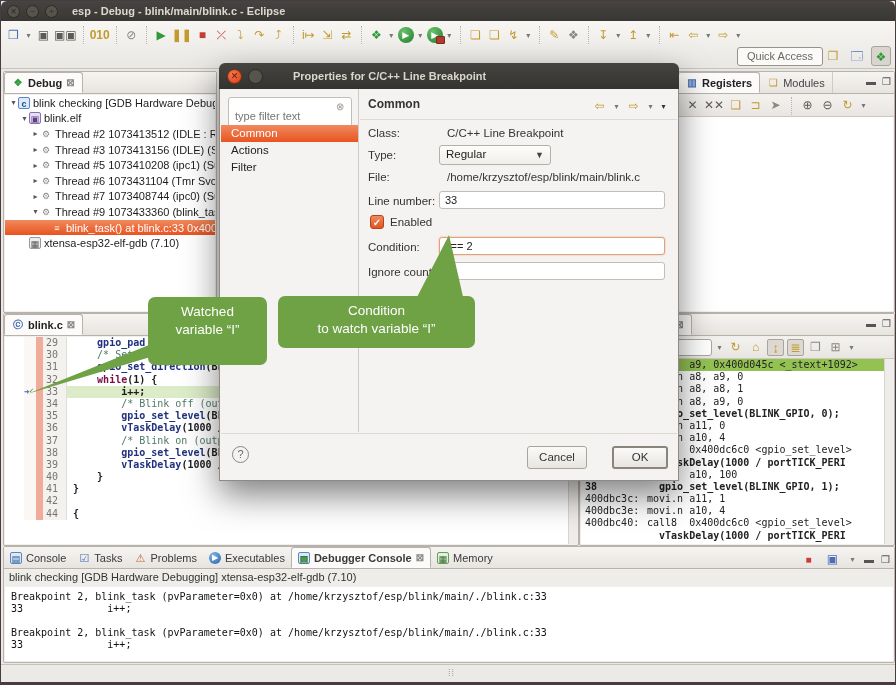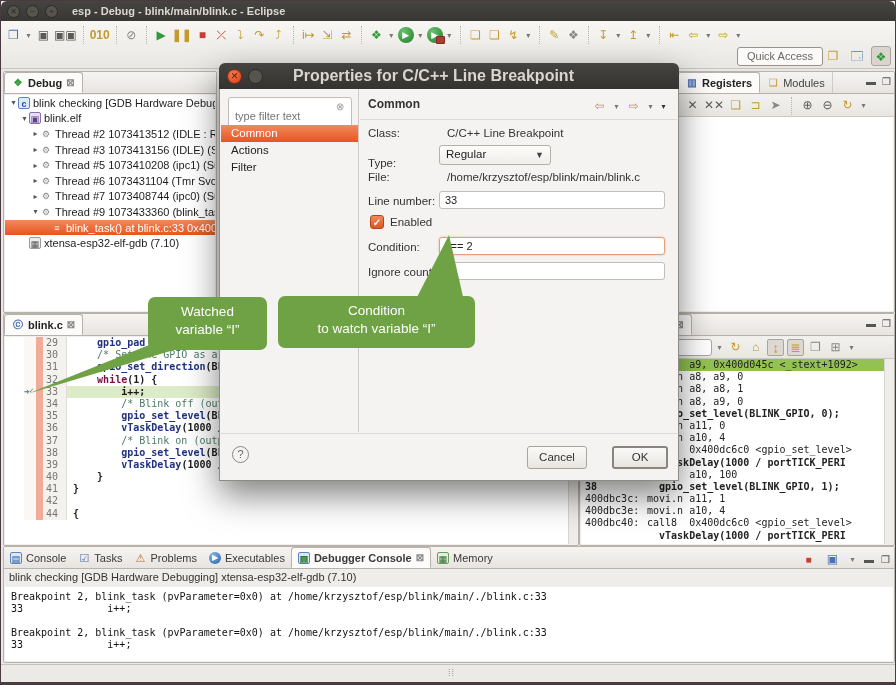--- a/index.html
+++ b/index.html
@@ -130,21 +130,21 @@
   .grip { position:absolute; left:50%; top:3px; color:#9a968f; font-size:9px; letter-spacing:1px; }
   
   .dialog { position:absolute; left:218px; top:62px; width:460px; height:418px; z-index:40;
             box-shadow:0 14px 34px rgba(0,0,0,.5); border-radius:6px 6px 2px 2px; }
   .dtitle { height:26px; background:linear-gradient(#454440,#34332F); border-radius:6px 6px 0 0;
             display:flex; align-items:center; }
   .dclose { width:15px; height:15px; border-radius:50%; margin-left:8px;
             background:radial-gradient(circle at 35% 30%,#F4794B,#D8401B); border:1px solid #8d2a10;
             color:#5d1b09; font-size:9px; line-height:13px; text-align:center; }
   .dcirc { width:15px; height:15px; border-radius:50%; margin-left:6px; background:#57544e; border:1px solid #2c2b28; }
-  .dtitletext { color:#DAD6CF; font-size:16px; font-weight:bold; margin-left:30px; }
+  .dtitletext { color:#DAD6CF; font-size:11px; font-weight:bold; margin-left:30px; }
   .dbody { position:absolute; left:0; top:26px; right:0; bottom:0; background:#F5F3F1;
            border:1px solid #8F8A83; border-top:none; }
   .dfilter { position:absolute; left:8px; top:8px; width:124px; height:37px; background:#fff;
              border:1px solid #C2BDB6; border-radius:3px; font-size:11px; color:#9a958e; padding:0 16px 0 6px;
              font-family:"Liberation Sans",sans-serif; }
   .dfilterx { position:absolute; left:116px; top:12px; font-size:10px; color:#999; }
   #dialog-nav { position:absolute; left:1px; top:36px; width:137px; }
   .dnavrow { height:17px; line-height:17px; font-size:11.5px; padding-left:10px; color:#222; }
   .dnavrow.sel { background:linear-gradient(#F08A5E,#E95420); color:#fff; }
   .dvsep { position:absolute; left:138px; top:0; bottom:48px; width:1px; background:#CFCBC4; }
@@ -477,21 +477,21 @@
           <span class="ti sm">▾</span>
         <span class="ti gold">⇨</span>
           <span class="ti sm">▾</span>
         <span class="ti sm" style="color:#333">▾</span>
       </div>
       <div class="dhline"></div>
 
       <div class="dlabel" style="top:38px">Class:</div>
       <div class="dvalue" style="top:38px">C/C++ Line Breakpoint</div>
 
-      <div class="dlabel" style="top:68px">Type:</div>
+      <div class="dlabel" style="top:60px">Type:</div>
       <div class="dcombo" style="top:56px">
         <span>Regular</span>
         <span class="arr">▼</span>
       </div>
 
       <div class="dlabel" style="top:82px">File:</div>
       <div class="dvalue" style="top:82px">/home/krzysztof/esp/blink/main/blink.c</div>
 
       <div class="dlabel" style="top:106px">Line number:</div>
       <input class="dinput" style="top: 102px;" value="33">
@@ -510,21 +510,21 @@
       <div class="dbtn cancel">Cancel</div>
       <div class="dbtn ok">OK</div>
     </div>
   </div>
 
   <svg id="tails" width="896" height="685">
     <polygon points="158,340 216,336 26,393" fill="#6FA145"></polygon>
     <polygon points="414,300 463,300 448,234" fill="#6FA145"></polygon>
   </svg>
 
-  <div class="callout" id="callout-watched" style="left: 147px; top: 296px; width: 119px; height: 53px; background: rgb(111, 161, 69);">
+  <div class="callout" id="callout-watched" style="left: 147px; top: 296px; width: 119px; height: 68px; background: rgb(111, 161, 69);">
     <div>Watched</div>
     <div>variable “I”</div>
   </div>
   <div class="callout" id="callout-condition" style="left: 277px; top: 295px; width: 197px; height: 52px; background: rgb(111, 161, 69);">
     <div>Condition</div>
     <div>to watch variable “I”</div>
   </div>
 
 </div>
 

